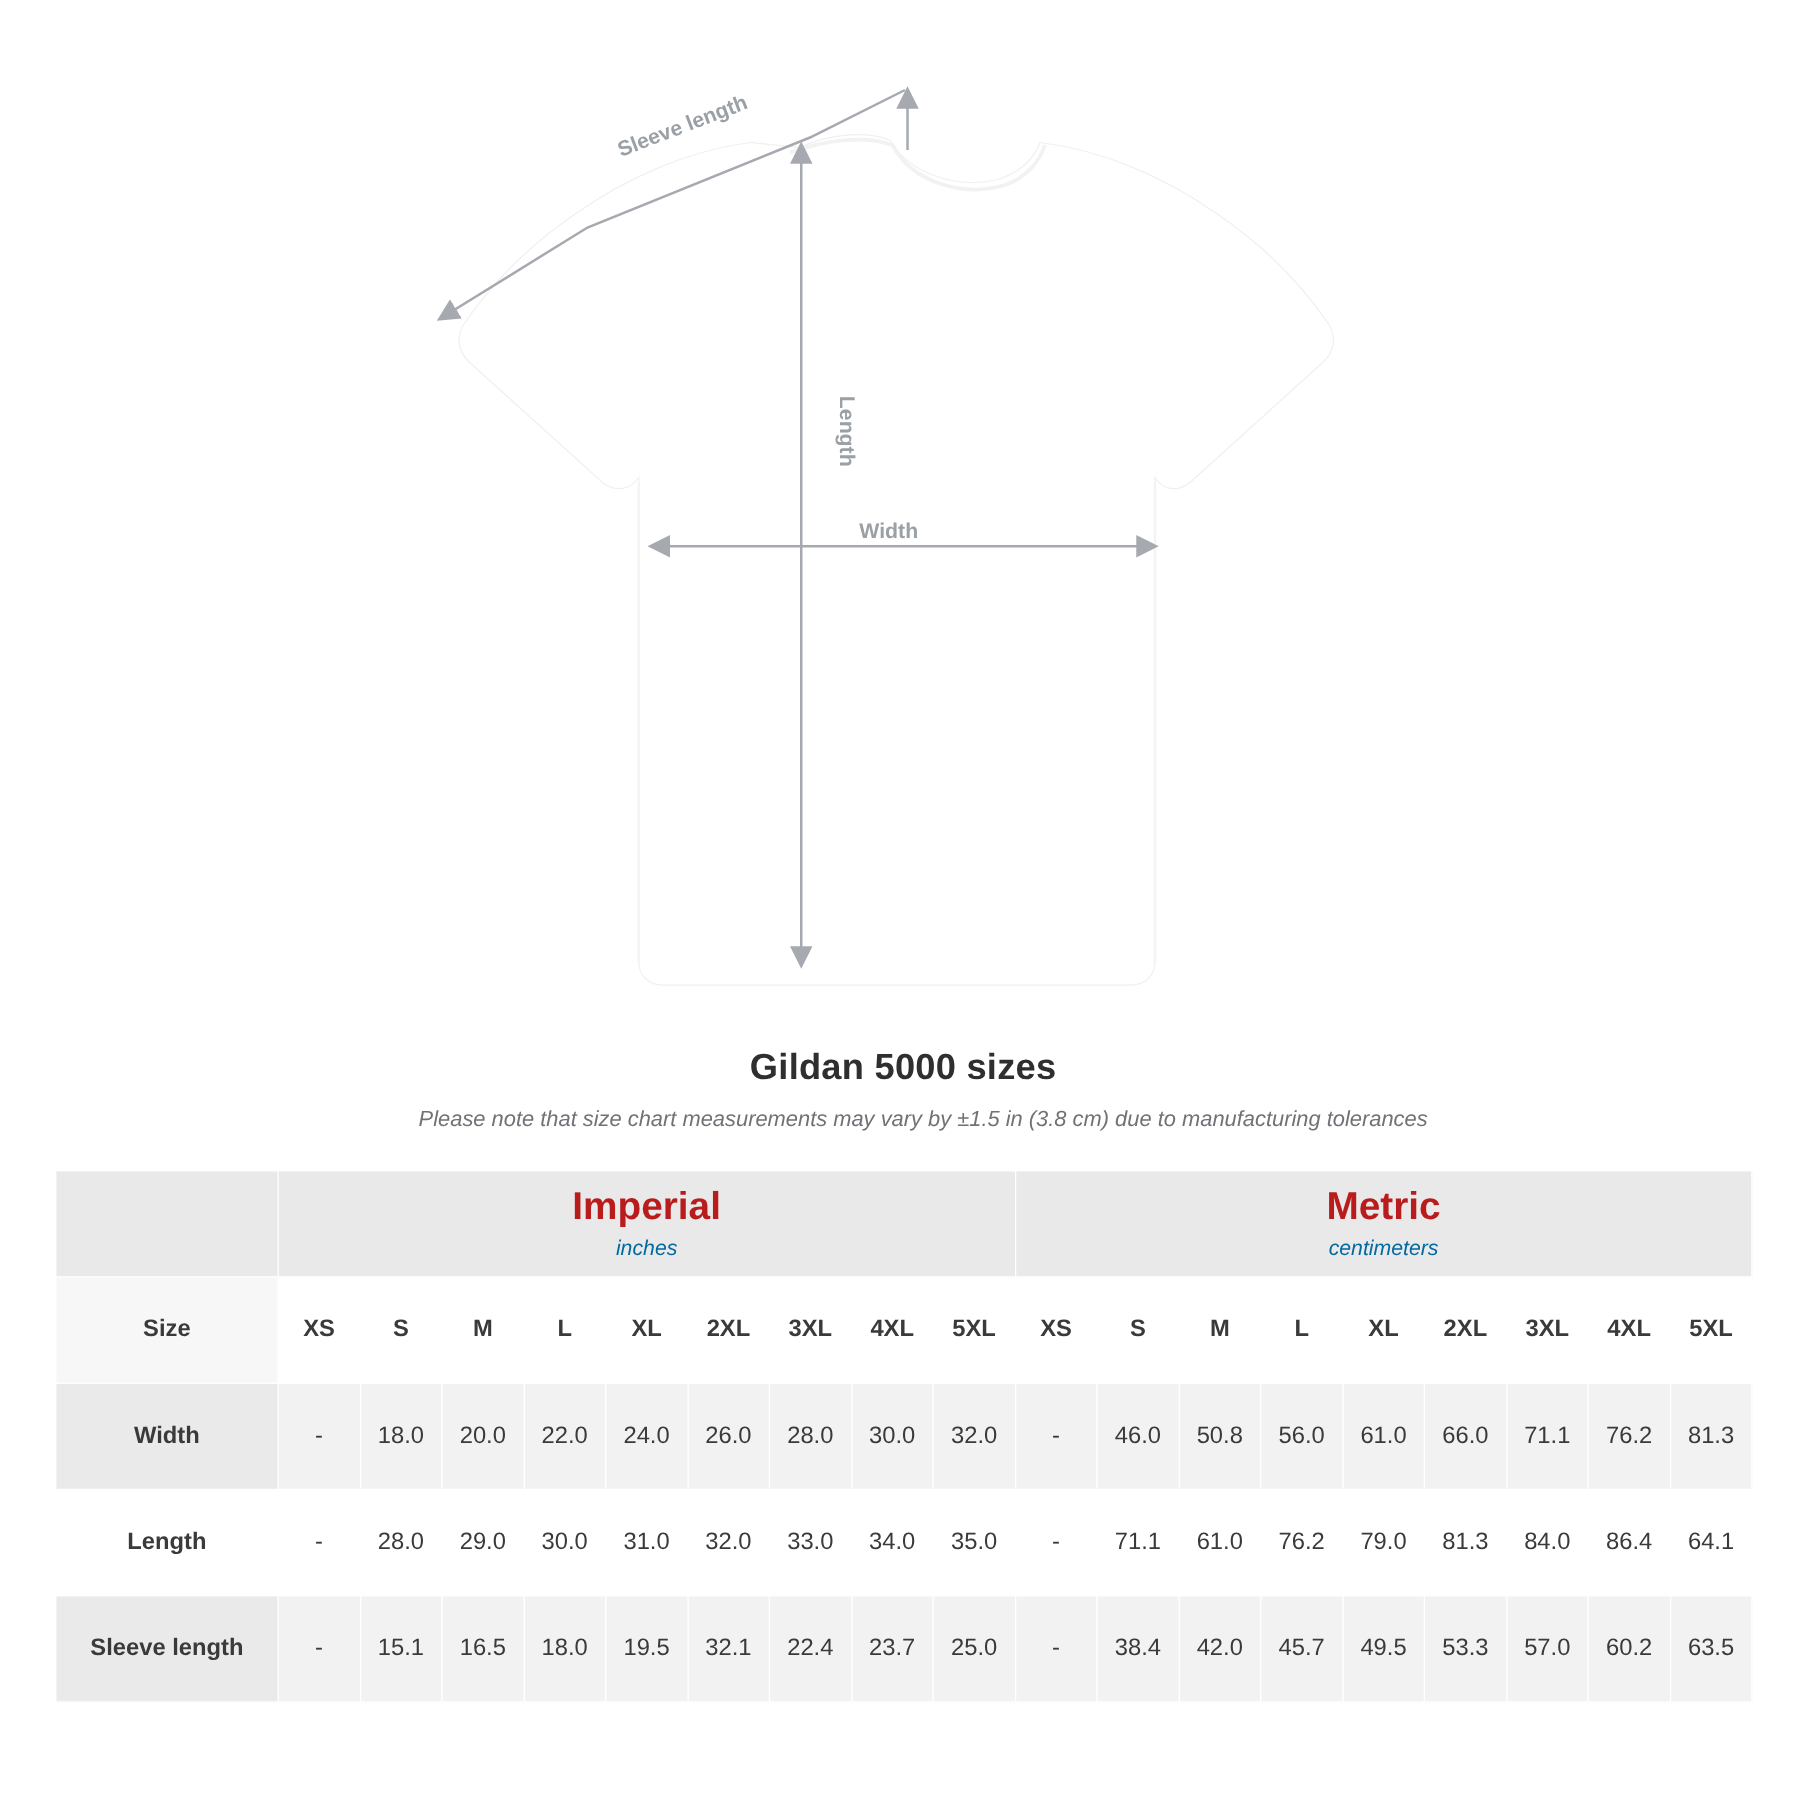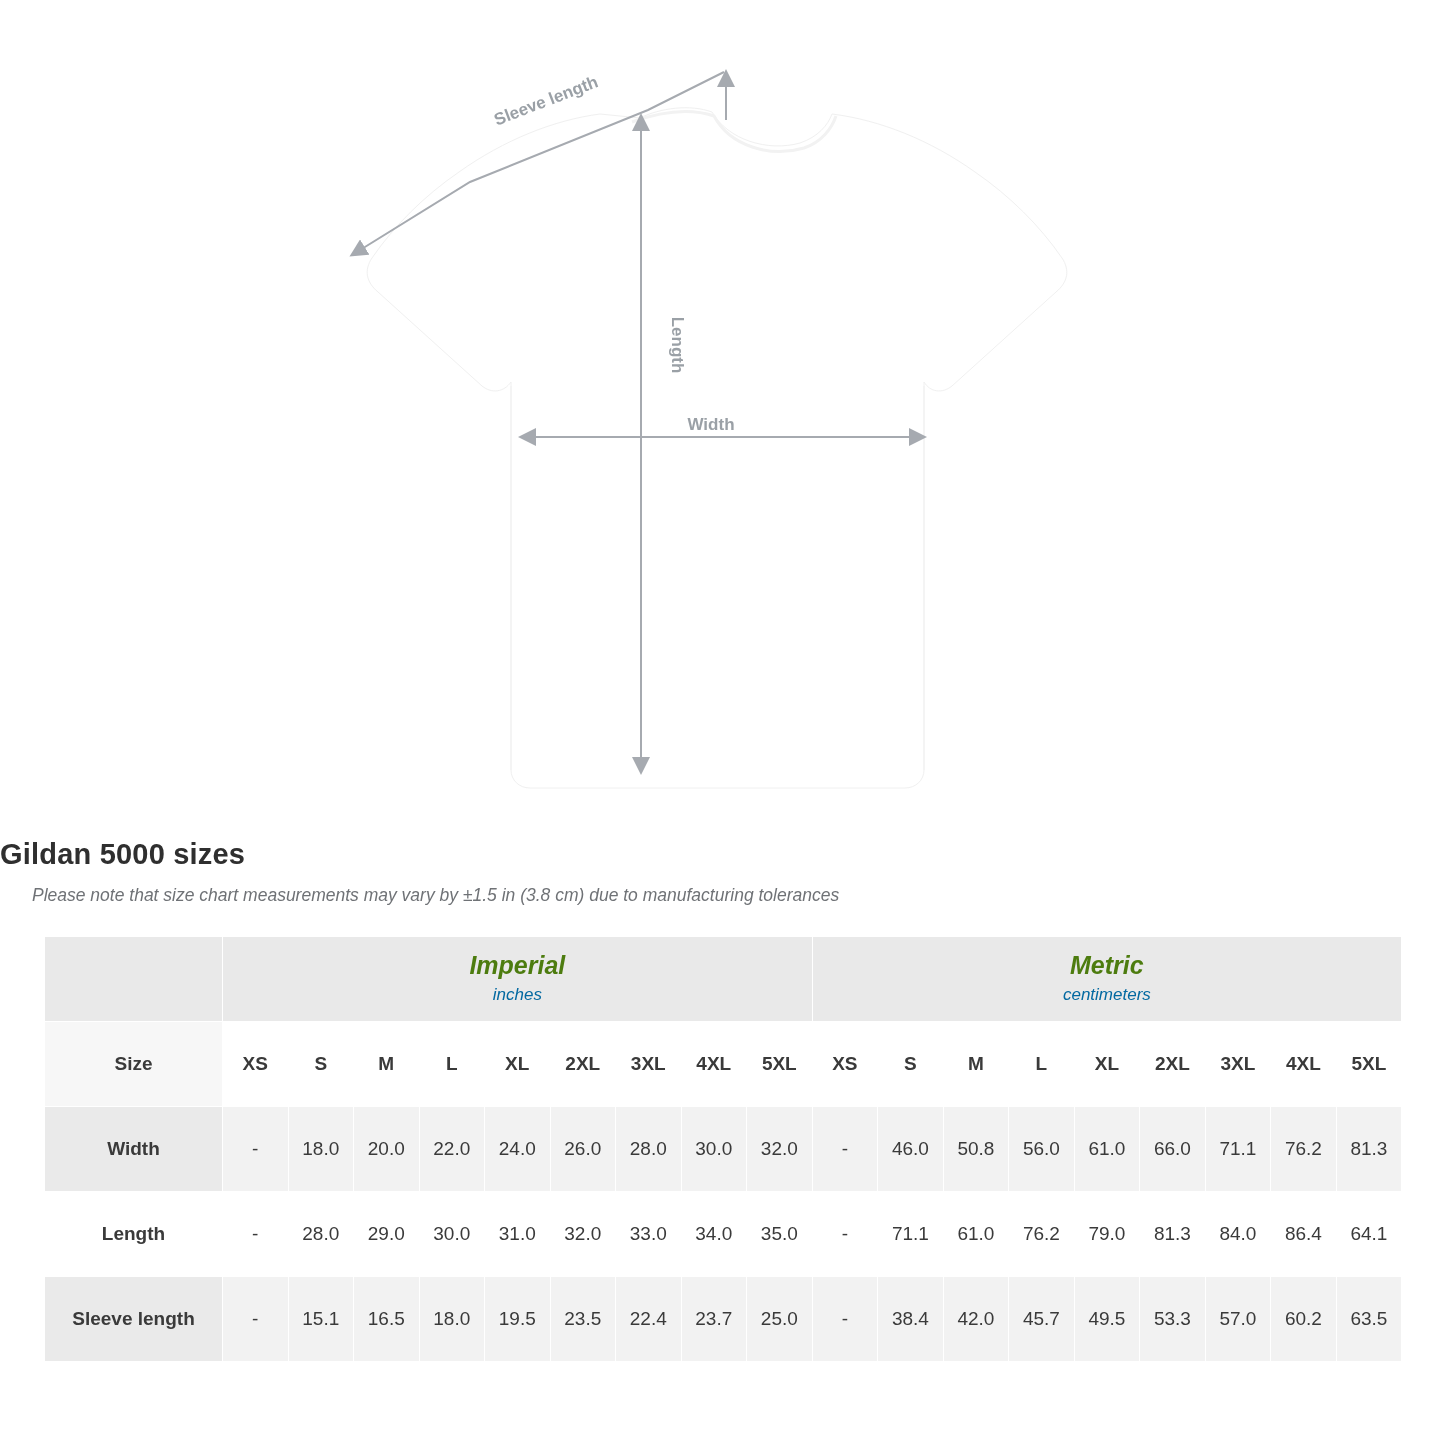--- a/index.html
+++ b/index.html
@@ -25,21 +25,21 @@
     position: relative;
     width: 1445px;
     height: 830px;
   }
   .illustration svg {
     display: block;
   }
 
   
   .title-block {
-    text-align: left;
+    text-align: center;
     margin-top: 8px;
   }
   .chart-title {
     font-size: 29px;
     font-weight: bold;
     color: #2f2f2f;
     letter-spacing: 0.2px;
   }
   .chart-note {
     margin-top: 14px;
@@ -66,24 +66,23 @@
     color: #3a3a3a;
     padding: 0;
     height: 84px;
     vertical-align: middle;
   }
   .unit-head {
     background: #e9e9e9;
     height: 118px;
   }
   .unit-head .u-name {
-    font-size: 25px;
-    font-style: italic;
+    font-size: 31px;
     font-weight: bold;
-    color: #4d7c0f;
+    color: #b91c1c;
     line-height: 1.25;
   }
   .unit-head .u-sub {
     font-size: 17px;
     font-style: italic;
     color: #0369a1;
     line-height: 1.6;
   }
   .row-head {
     background: #f2f2f2;
@@ -273,21 +272,21 @@
           <td>64.1</td>
         </tr>
 
         <tr class="band-grey">
           <td class="row-head">Sleeve length</td>
           <td>-</td>
           <td>15.1</td>
           <td>16.5</td>
           <td>18.0</td>
           <td>19.5</td>
-          <td>23.5</td>
+          <td>32.1</td>
           <td>22.4</td>
           <td>23.7</td>
           <td>25.0</td>
           <td>-</td>
           <td>38.4</td>
           <td>42.0</td>
           <td>45.7</td>
           <td>49.5</td>
           <td>53.3</td>
           <td>57.0</td>

